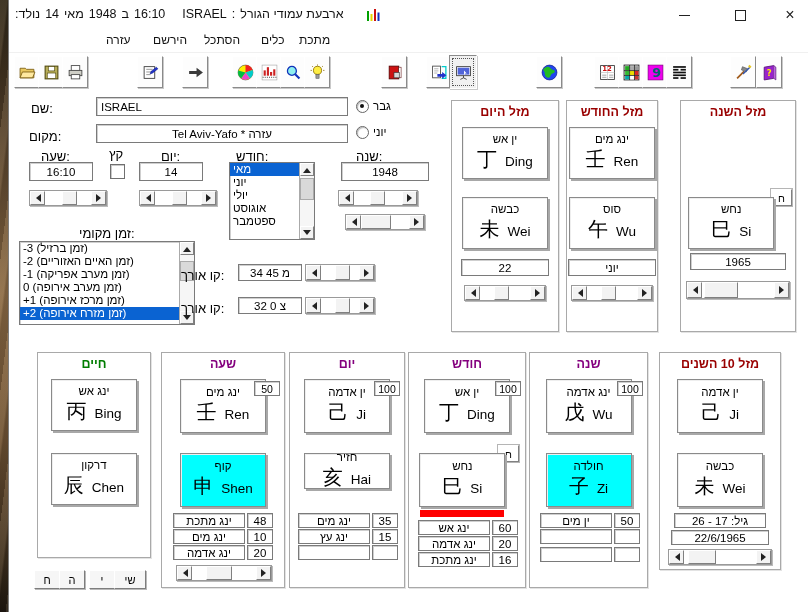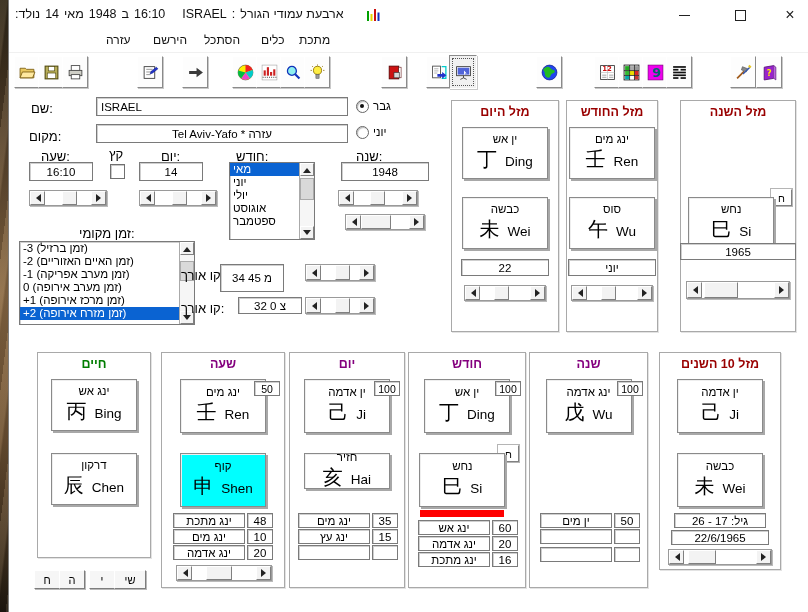--- a/index.html
+++ b/index.html
@@ -384,21 +384,21 @@
         <div class="vtrack">
               <div class="vthumb" style="top:6px;height:20px"></div>
             </div>
         <div class="sbtn">
               <span class="tri-d"></span>
             </div>
       </div>
     </div>
 
     <span class="lbl" style="left:172px;top:268px">קו אורך:</span>
-    <div class="field" style="left:211px;top:264px;width:64px;height:28px">34 45 מ</div>
+    <div class="field" style="left:229px;top:264px;width:64px;height:17px">34 45 מ</div>
     <div class="spin" style="left:296px;top:264px;width:70px;height:17px">
           <div class="sbtn">
             <span class="tri-l"></span>
           </div>
           <div class="strack">
             <div class="sthumb" style="left:14px"></div>
           </div>
           <div class="sbtn">
             <span class="tri-r"></span>
           </div>
@@ -481,21 +481,21 @@
   <div class="panel" style="left:671px;top:100px;width:116px;height:232px">
     <div class="ptitle red">מזל השנה</div>
     <div class="cornerbtn" style="right:3px;top:88px">ח</div>
     <div class="stamp" style="top:96px;left:44%">
           <span class="sheb">נחש</span>
           <span class="scn">
             <span class="cn">巳</span>
             <span class="pin">Si</span>
           </span>
         </div>
-    <div class="field vfield" style="top:142px;width:116px;height:17px">1965</div>
+    <div class="field vfield" style="top:152px;width:96px;height:17px">1965</div>
     <div class="spin vfield" style="top:180px;width:104px;height:18px">
           <div class="sbtn">
             <span class="tri-l"></span>
           </div>
           <div class="strack">
             <div class="sthumb" style="left:2px;width:34px"></div>
           </div>
           <div class="sbtn">
             <span class="tri-r"></span>
           </div>
@@ -665,20 +665,27 @@
   <div class="panel" style="left:520px;top:352px;width:119px;height:236px">
     <div class="ptitle purple">שנה</div>
     <div class="stamp" style="top:26px;height:54px">
           <span class="sheb">ינג אדמה</span>
           <span class="scn">
             <span class="cn">戊</span>
             <span class="pin">Wu</span>
           </span>
         </div>
     <div class="field badge" style="right:4px;top:28px">100</div>
+    <div class="stamp cyan" style="top:100px;height:54px">
+          <span class="sheb">חולדה</span>
+          <span class="scn">
+            <span class="cn">子</span>
+            <span class="pin">Zi</span>
+          </span>
+        </div>
     <div class="prow" style="left:10px;top:160px">
           <span class="c1">
             <span class="field rtl">ין מים</span>
           </span>
           <span class="c2">
             <span class="field">50</span>
           </span>
         </div>
     <div class="prow" style="left:10px;top:176px">
           <span class="c1">

